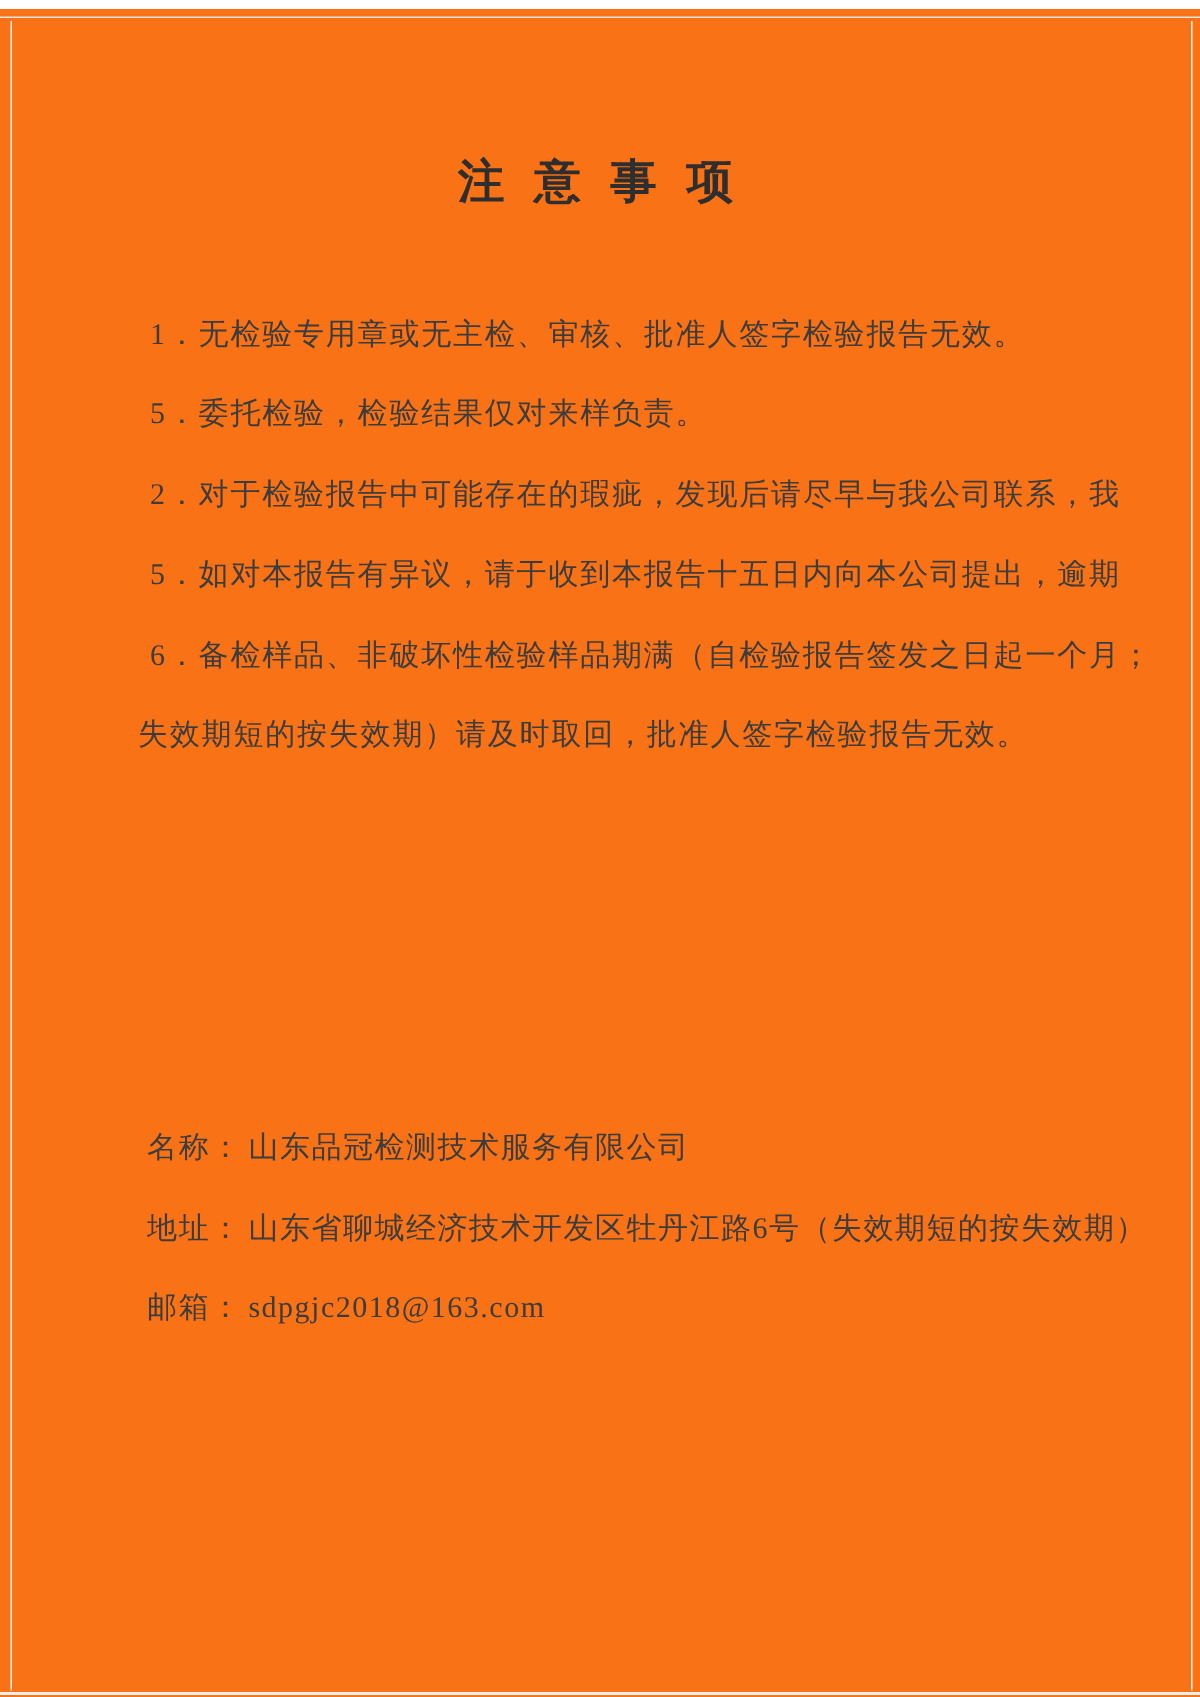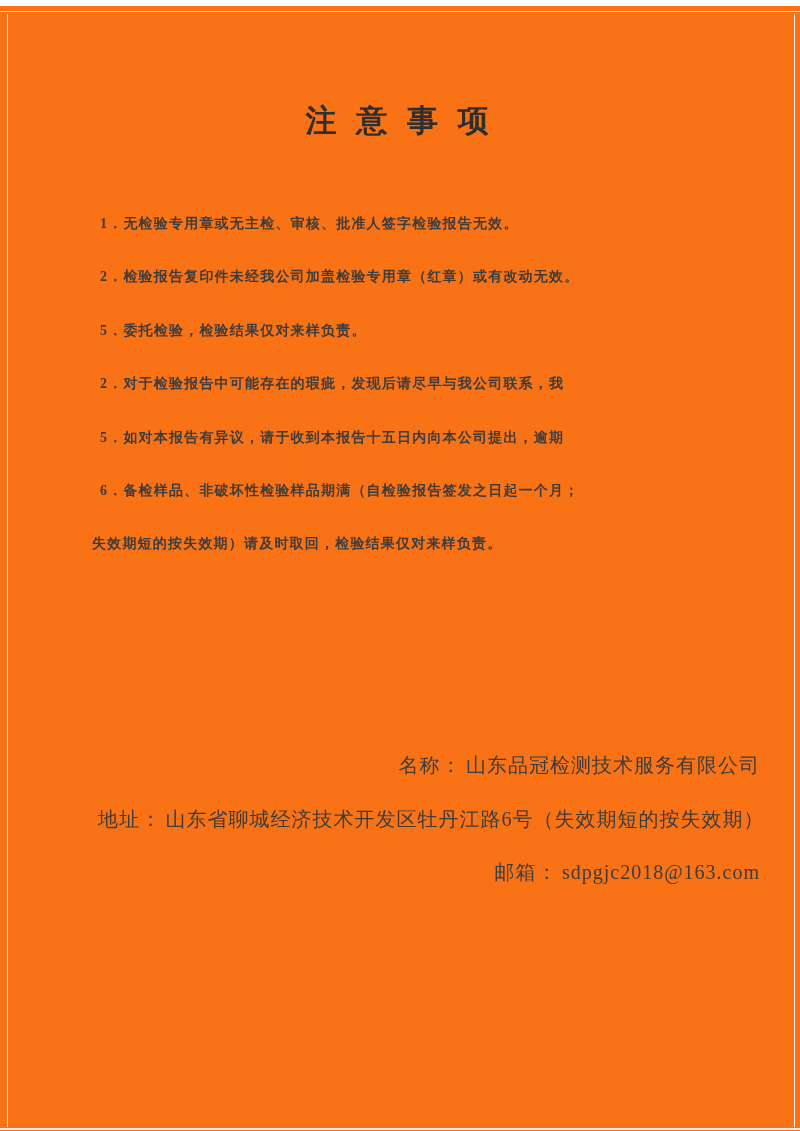--- a/index.html
+++ b/index.html
@@ -44,23 +44,22 @@
     font-size: 31px;
     font-weight: bold;
     letter-spacing: 6px;
     color: #2e2e2e;
   }
   .notices {
     position: absolute;
     top: 191px;
     left: 92px;
     right: 40px;
-    font-size: 14px;
+    font-size: 20px;
     letter-spacing: 1.2px;
-    font-weight: bold;
   }
   .notices p {
     margin: 0;
     line-height: 53.4px;
     white-space: nowrap;
   }
   .notices p.numbered {
     padding-left: 8px;
   }
   .contact {
@@ -68,46 +67,44 @@
     top: 733px;
     left: 98px;
     right: 40px;
     font-size: 20px;
     letter-spacing: 1.2px;
   }
   .contact p {
     margin: 0;
     line-height: 53.6px;
     white-space: nowrap;
-    text-align: right;
   }
   .contact .value {
     margin-left: 4px;
     letter-spacing: 1px;
   }
 </style>
 </head>
 <body>
 
 <div class="page">
   <div class="edge-top"></div>
   <div class="edge-bottom"></div>
   <div class="edge-left"></div>
   <div class="edge-right"></div>
 
   <h1 class="doc-title">注 意 事 项</h1>
 
   <div class="notices">
     <p class="numbered">1．无检验专用章或无主检、审核、批准人签字检验报告无效。</p>
-    <p class="numbered">2．检验报告复印件未经我公司加盖检验专用章（红章）或有改动无效。</p>
     <p class="numbered">5．委托检验，检验结果仅对来样负责。</p>
     <p class="numbered">2．对于检验报告中可能存在的瑕疵，发现后请尽早与我公司联系，我</p>
     <p class="numbered">5．如对本报告有异议，请于收到本报告十五日内向本公司提出，逾期</p>
     <p class="numbered">6．备检样品、非破坏性检验样品期满（自检验报告签发之日起一个月；</p>
-    <p>失效期短的按失效期）请及时取回，检验结果仅对来样负责。</p>
+    <p>失效期短的按失效期）请及时取回，批准人签字检验报告无效。</p>
   </div>
 
   <div class="contact">
     <p><span class="label">名称：</span><span class="value">山东品冠检测技术服务有限公司</span></p>
     <p><span class="label">地址：</span><span class="value">山东省聊城经济技术开发区牡丹江路6号（失效期短的按失效期）</span></p>
     <p><span class="label">邮箱：</span><span class="value">sdpgjc2018@163.com</span></p>
   </div>
 </div>
 
 </body></html>

